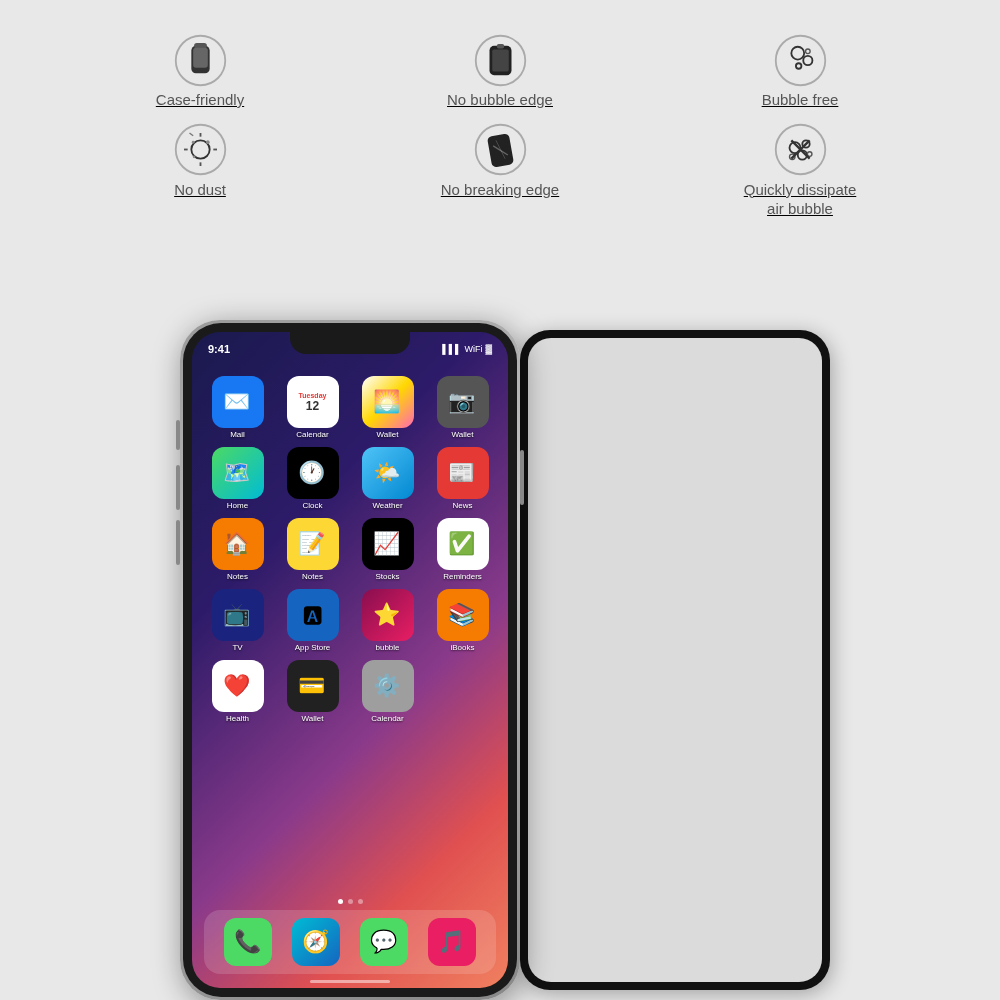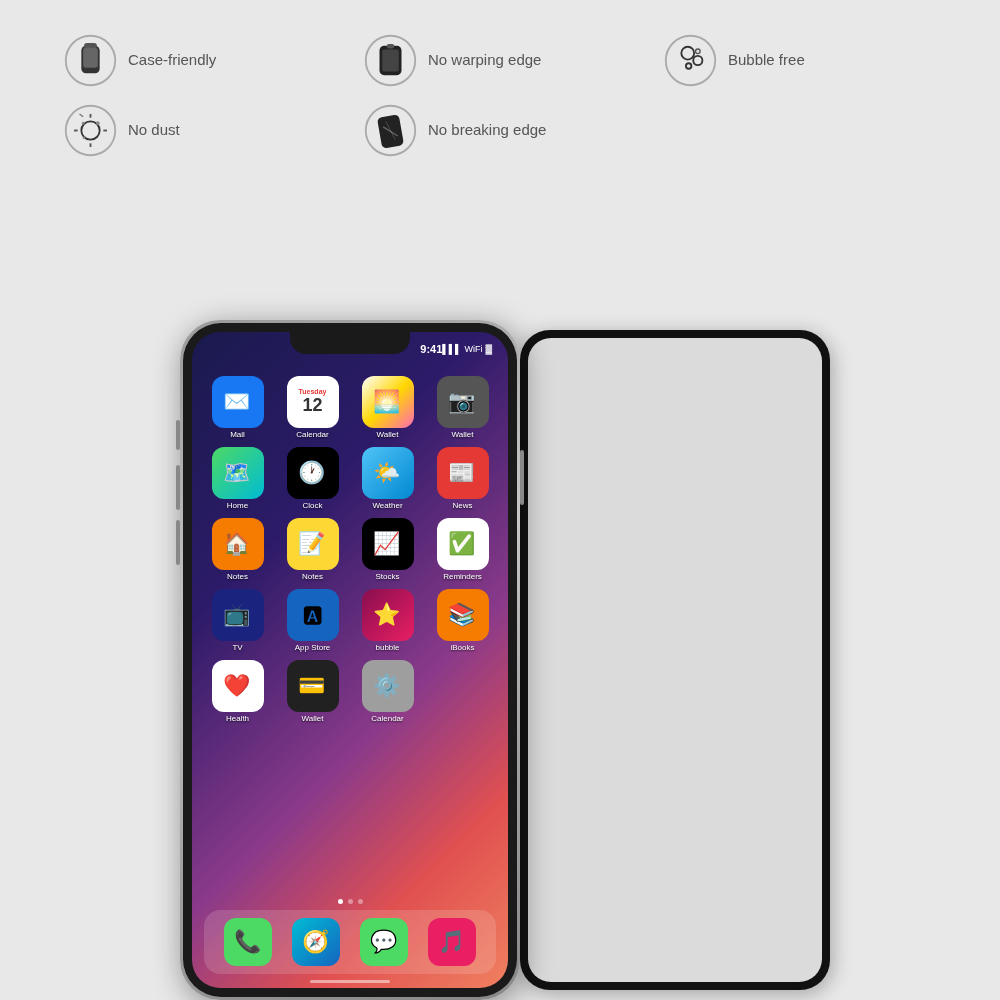--- a/index.html
+++ b/index.html
@@ -18,24 +18,24 @@
       gap: 10px 20px;
       padding: 30px 60px 20px 60px;
       position: absolute;
       top: 0;
       left: 0;
       right: 0;
     }
 
     .feature-item {
       display: flex;
-      flex-direction: row;
+      flex-direction: column;
       align-items: center;
       text-align: center;
-      gap: 8px;
+      text-decoration: underline;
     }
 
     .feature-icon {
       width: 60px;
       height: 60px;
       display: flex;
       align-items: center;
       justify-content: center;
     }
 
@@ -130,21 +130,21 @@
     }
 
     
     .status-bar {
       position: absolute;
       top: 0;
       left: 0; right: 0;
       height: 30px;
       display: flex;
       align-items: center;
-      justify-content: flex-end;
+      justify-content: space-between;
       padding: 4px 16px 0 16px;
       z-index: 9;
     }
 
     .status-time {
       font-size: 11px;
       font-weight: bold;
       color: white;
     }
 
@@ -312,21 +312,21 @@
 
   <div class="feature-item">
     <div class="feature-icon">
       <svg viewBox="0 0 60 60" fill="none">
         <circle cx="30" cy="30" r="27" stroke="#aaa" stroke-width="2" fill="none"></circle>
         <rect x="18" y="14" width="24" height="32" rx="5" fill="#222"></rect>
         <rect x="21" y="18" width="18" height="24" rx="2" fill="#444"></rect>
         <rect x="26" y="12" width="8" height="5" rx="2" fill="#555"></rect>
       </svg>
     </div>
-    <span class="feature-label">No warping edge</span>
+    <span class="feature-label">No bubble edge</span>
   </div>
 
   <div class="feature-item">
     <div class="feature-icon">
       <svg viewBox="0 0 60 60" fill="none">
         <circle cx="30" cy="30" r="27" stroke="#aaa" stroke-width="2" fill="none"></circle>
         <circle cx="27" cy="22" r="7" stroke="#333" stroke-width="2" fill="none"></circle>
         <circle cx="38" cy="30" r="5" stroke="#333" stroke-width="2" fill="none"></circle>
         <circle cx="28" cy="36" r="3" stroke="#333" stroke-width="2" fill="none"></circle>
         <circle cx="38" cy="20" r="2.5" stroke="#555" stroke-width="1.5" fill="none"></circle>
@@ -358,20 +358,36 @@
       <svg viewBox="0 0 60 60" fill="none">
         <circle cx="30" cy="30" r="27" stroke="#aaa" stroke-width="2" fill="none"></circle>
         <rect x="18" y="14" width="24" height="34" rx="5" fill="#222" transform="rotate(-10,30,31)"></rect>
         <line x1="22" y1="26" x2="38" y2="36" stroke="#fff" stroke-width="1.5" opacity="0.3"></line>
         <line x1="25" y1="20" x2="35" y2="40" stroke="#fff" stroke-width="1" opacity="0.2"></line>
       </svg>
     </div>
     <span class="feature-label">No breaking edge</span>
   </div>
 
+  <div class="feature-item">
+    <div class="feature-icon">
+      <svg viewBox="0 0 60 60" fill="none">
+        <circle cx="30" cy="30" r="27" stroke="#aaa" stroke-width="2" fill="none"></circle>
+        <circle cx="24" cy="28" r="6" stroke="#333" stroke-width="2" fill="none"></circle>
+        <circle cx="36" cy="24" r="4" stroke="#333" stroke-width="2" fill="none"></circle>
+        <circle cx="32" cy="36" r="5" stroke="#333" stroke-width="2" fill="none"></circle>
+        <circle cx="21" cy="38" r="3" stroke="#555" stroke-width="1.5" fill="none"></circle>
+        <circle cx="40" cy="35" r="2.5" stroke="#555" stroke-width="1.5" fill="none"></circle>
+
+        <line x1="20" y1="20" x2="40" y2="40" stroke="#333" stroke-width="2.5"></line>
+        <line x1="40" y1="20" x2="20" y2="40" stroke="#333" stroke-width="2.5"></line>
+      </svg>
+    </div>
+    <span class="feature-label">Quickly dissipate<br>air bubble</span>
+  </div>
 
 </div>
 
 <div class="device-container">
 
   <div class="screen-protector">
     <div class="screen-protector-inner"></div>
   </div>
 
   <div class="iphone">
@@ -397,21 +413,21 @@
 
       <div class="app-grid">
 
         <div class="app-icon">
           <div class="app-icon-img" style="background:#1878f3;">✉️</div>
           <span class="app-icon-label">Mail</span>
         </div>
         <div class="app-icon">
           <div class="app-icon-img" style="background:#fff; color:#333; font-size:10px; flex-direction:column; display:flex; align-items:center; justify-content:center;">
             <span style="font-size:7px; color:#e53935; font-weight:bold;">Tuesday</span>
-            <span style="font-size:18px; color:#333; font-weight:bold;">12</span>
+            <span style="font-size:12px; color:#333; font-weight:bold;">12</span>
           </div>
           <span class="app-icon-label">Calendar</span>
         </div>
         <div class="app-icon">
           <div class="app-icon-img" style="background:linear-gradient(135deg,#fff 0%,#ffd700 50%,#ff69b4 100%);">🌅</div>
           <span class="app-icon-label">Wallet</span>
         </div>
         <div class="app-icon">
           <div class="app-icon-img" style="background:#555;">📷</div>
           <span class="app-icon-label">Wallet</span>

